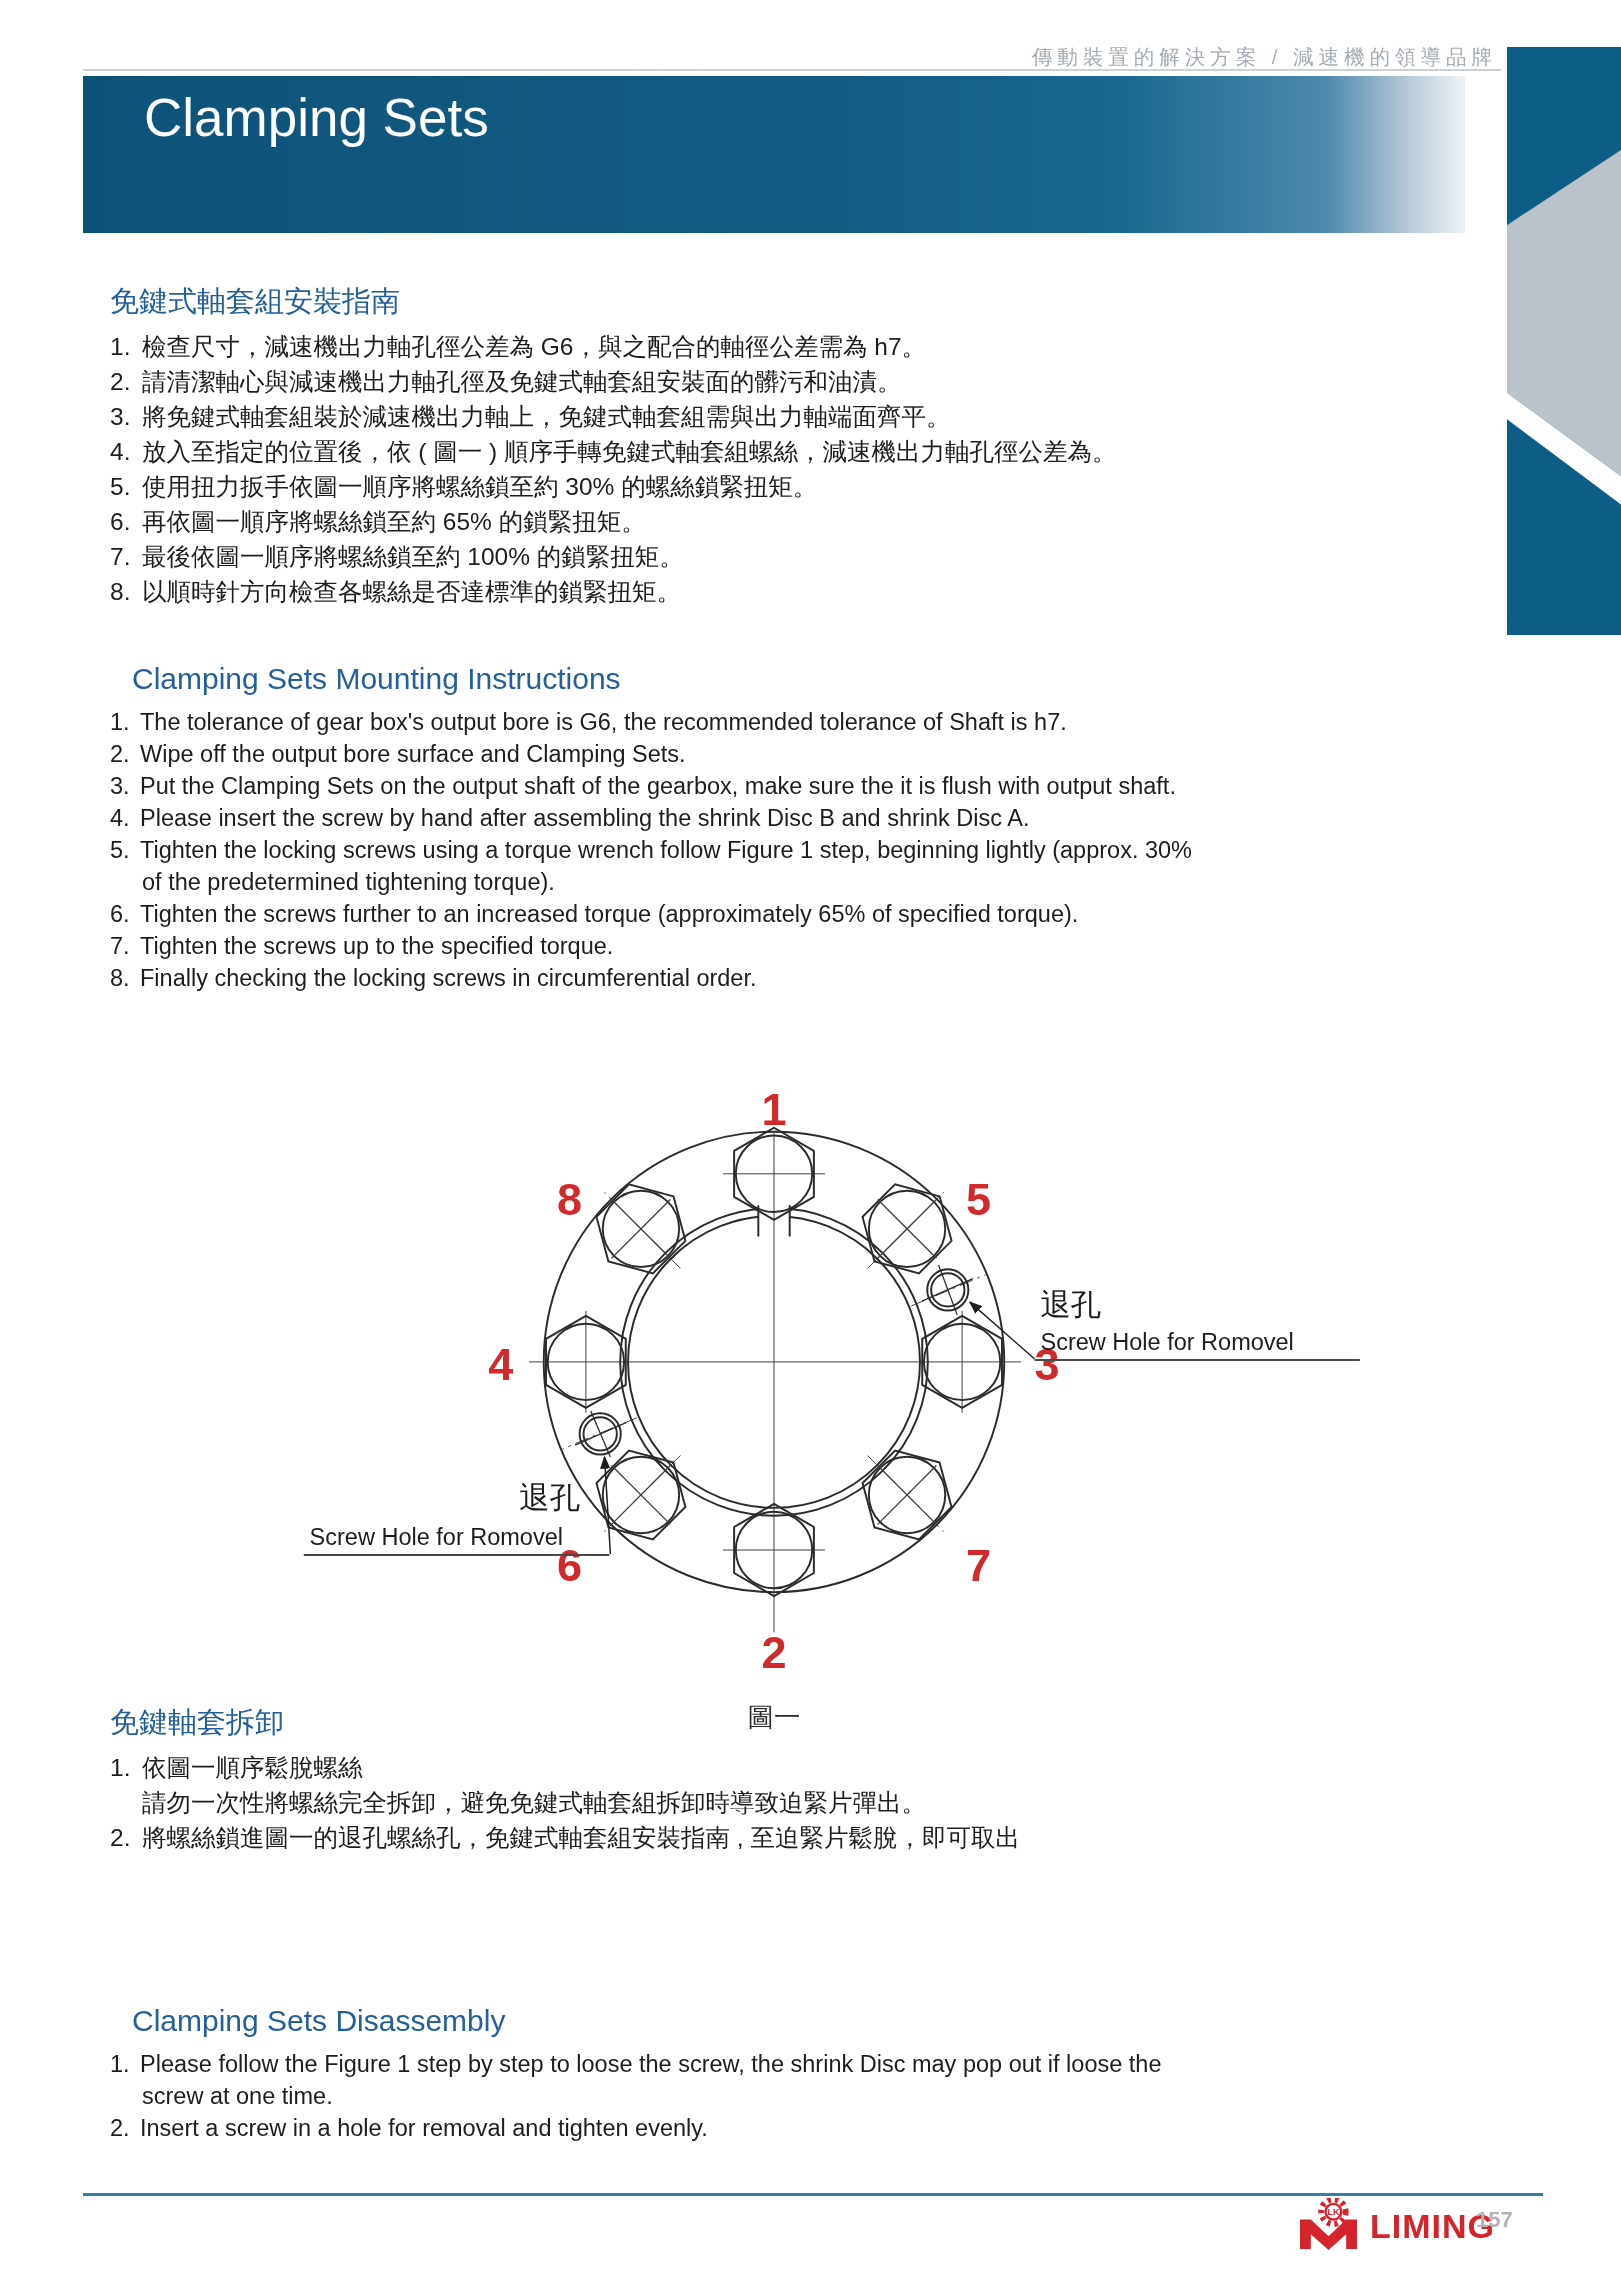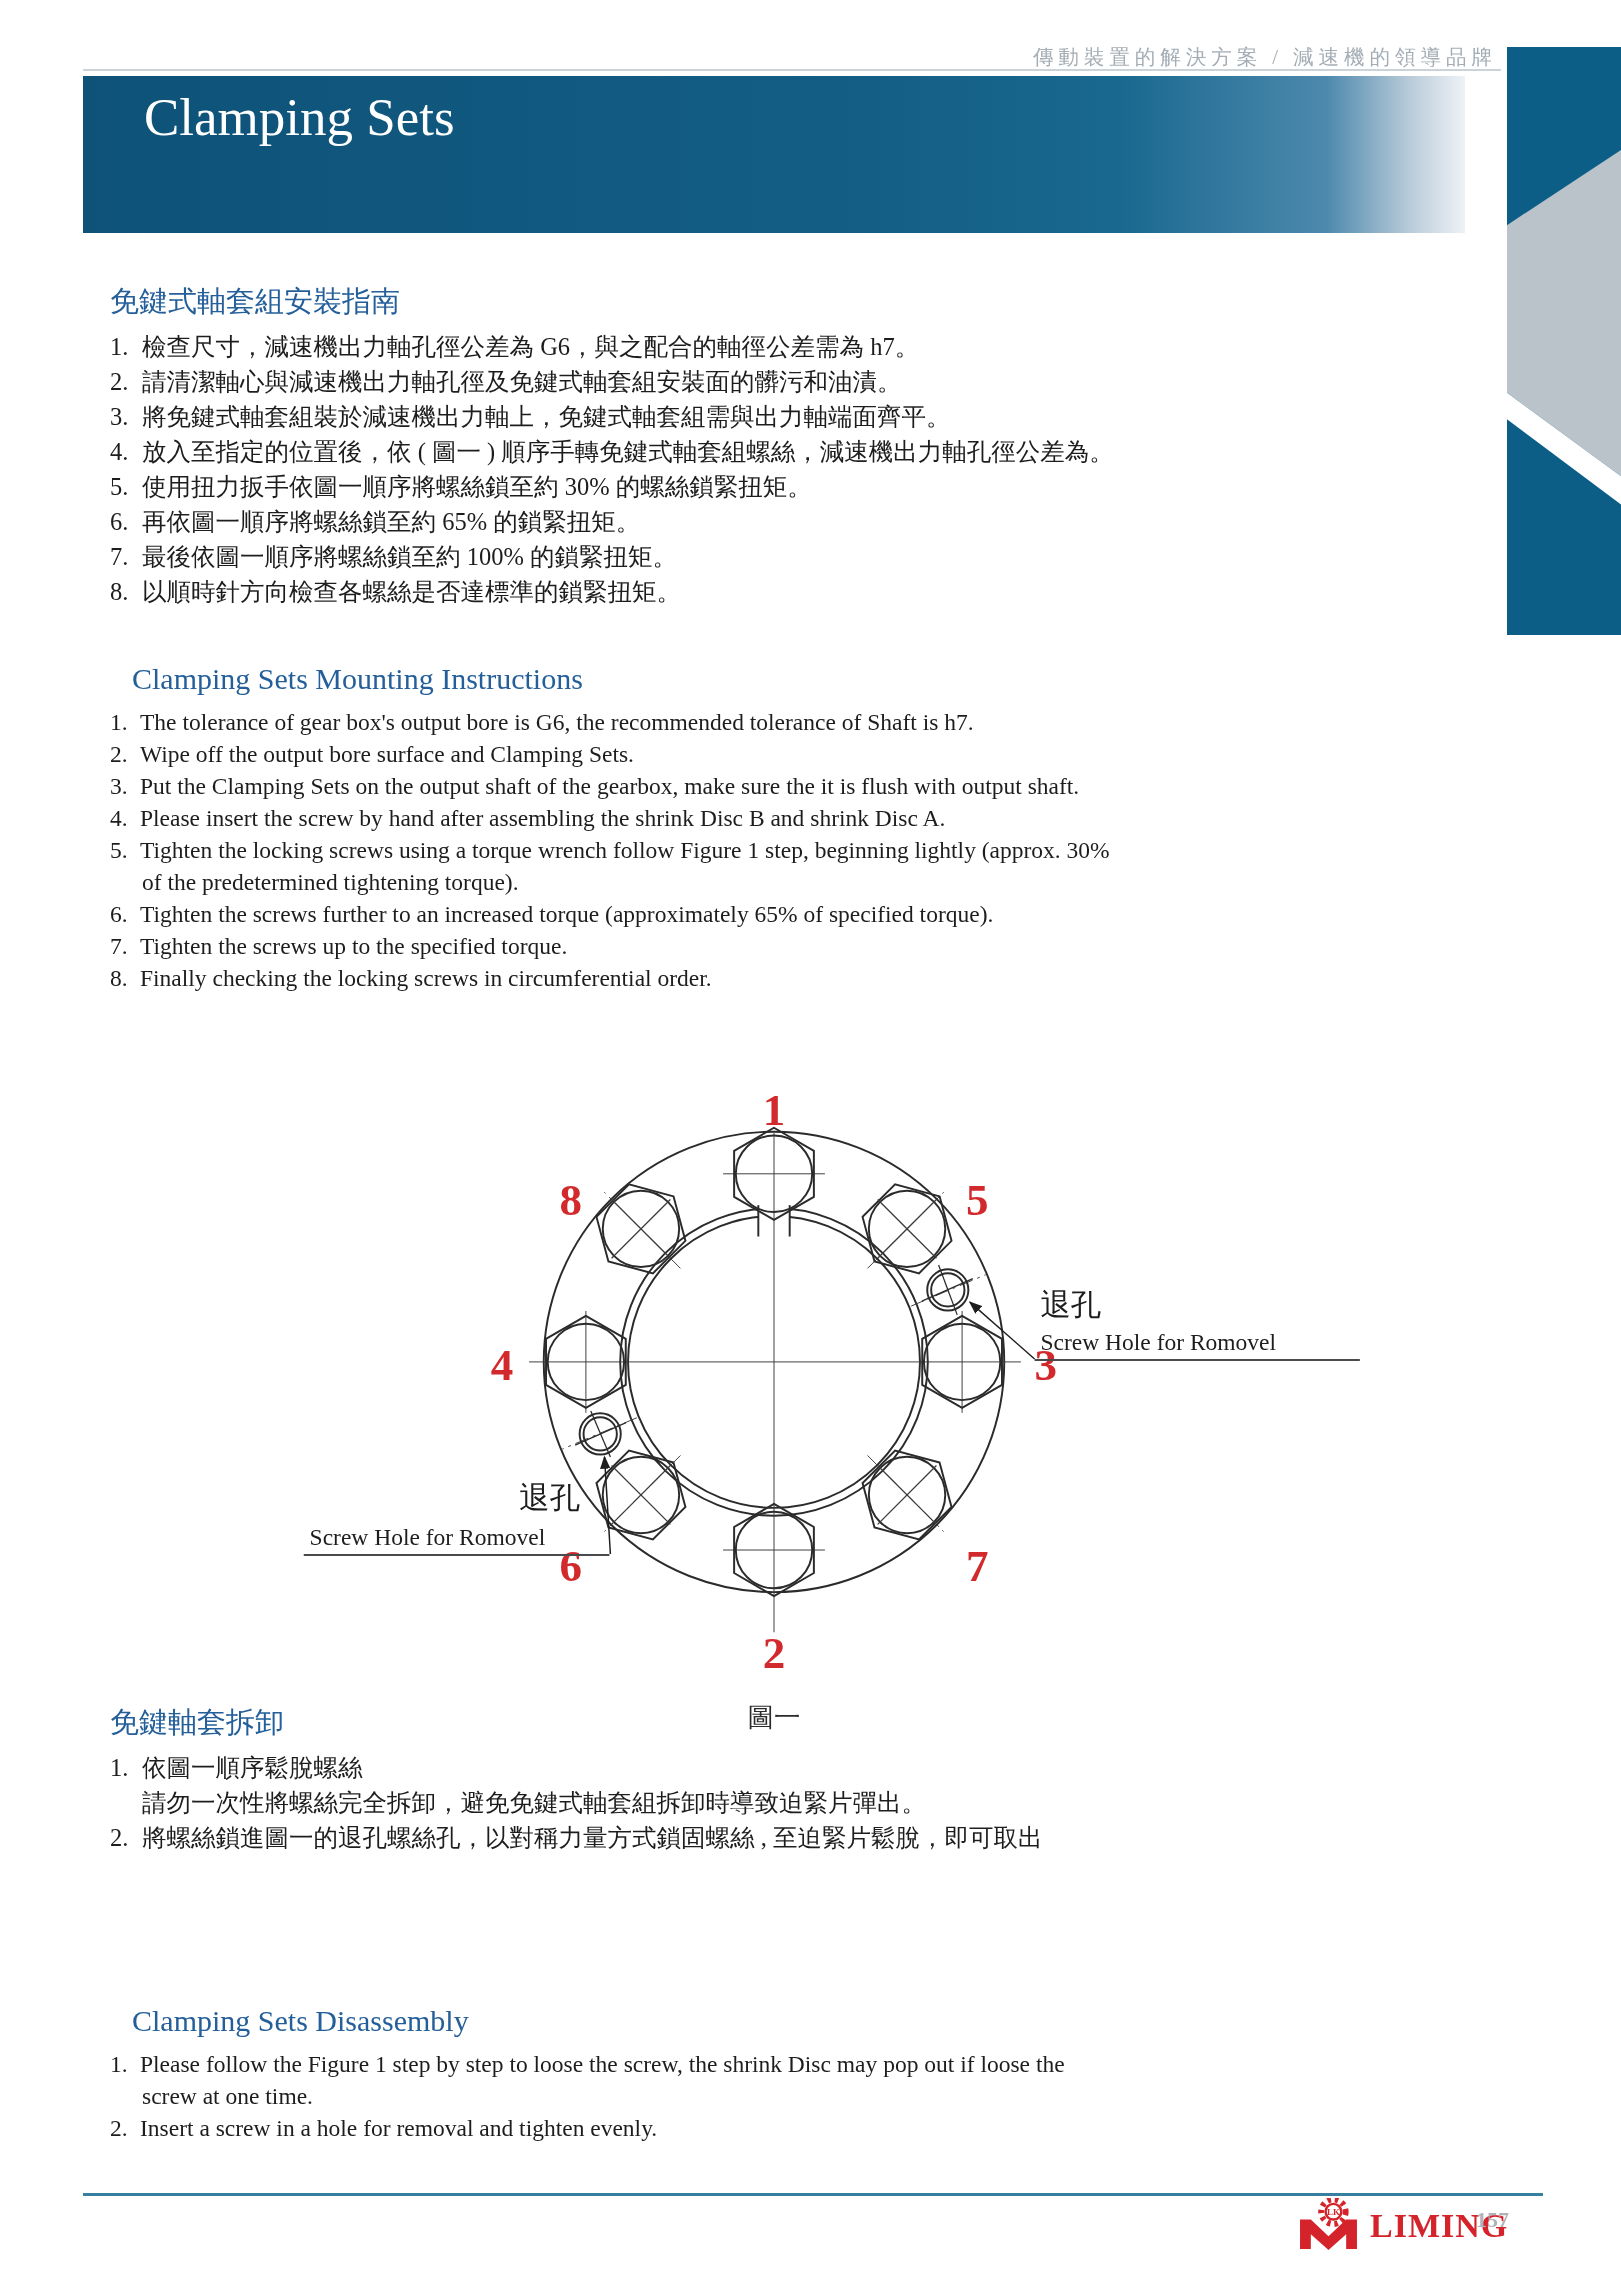--- a/index.html
+++ b/index.html
@@ -1,17 +1,17 @@
 <!DOCTYPE html>
 <html><head>
 <meta charset="utf-8">
 <style>
   html,body{margin:0;padding:0;background:#ffffff;}
   .page{position:relative;width:1621px;height:2293px;background:#ffffff;overflow:hidden;
-        font-family:Liberation Serif, serif;color:#1d1d1d;}
+        font-family:Liberation Sans, sans-serif;color:#1d1d1d;}
 
   
   .tagline{position:absolute;top:43px;right:124px;font-size:20.6px;letter-spacing:4.9px;
            color:#a4adb5;white-space:nowrap;}
   .topline{position:absolute;top:69px;left:83px;width:1418px;height:2px;background:#ccd3d8;}
 
   
   .banner{position:absolute;top:76px;left:83px;width:1382px;height:157px;
           background:linear-gradient(90deg,#0e5278 0%,#135d85 55%,#19688f 75%,
                      #4d89ad 90%,#b9cbd9 96%,#eef2f6 100%);
@@ -275,21 +275,21 @@
     <div class="list">
       <div class="row zh-row">
           <span class="num">1.</span>
           <span>依圖一順序鬆脫螺絲</span>
         </div>
       <div class="row zh-row cont">
           <span>請勿一次性將螺絲完全拆卸，避免免鍵式軸套組拆卸時導致迫緊片彈出。</span>
         </div>
       <div class="row zh-row">
           <span class="num">2.</span>
-          <span>將螺絲鎖進圖一的退孔螺絲孔，以對稱力量方式鎖固螺絲 , 至迫緊片鬆脫，即可取出</span>
+          <span>將螺絲鎖進圖一的退孔螺絲孔，免鍵式軸套組安裝指南 , 至迫緊片鬆脫，即可取出</span>
         </div>
     </div>
   </div>
 
   <div class="sec sec-en" style="top:2001px;">
     <h2>Clamping Sets Disassembly</h2>
     <div class="list">
       <div class="row en-row">
           <span class="num">1.</span>
           <span>Please follow the Figure 1 step by step to loose the screw, the shrink Disc may pop out if loose the</span>

